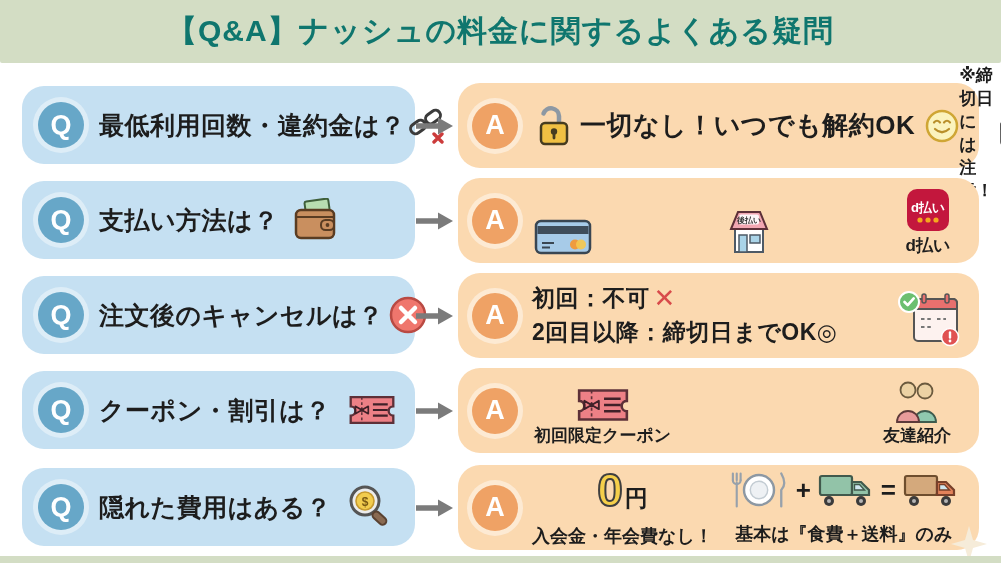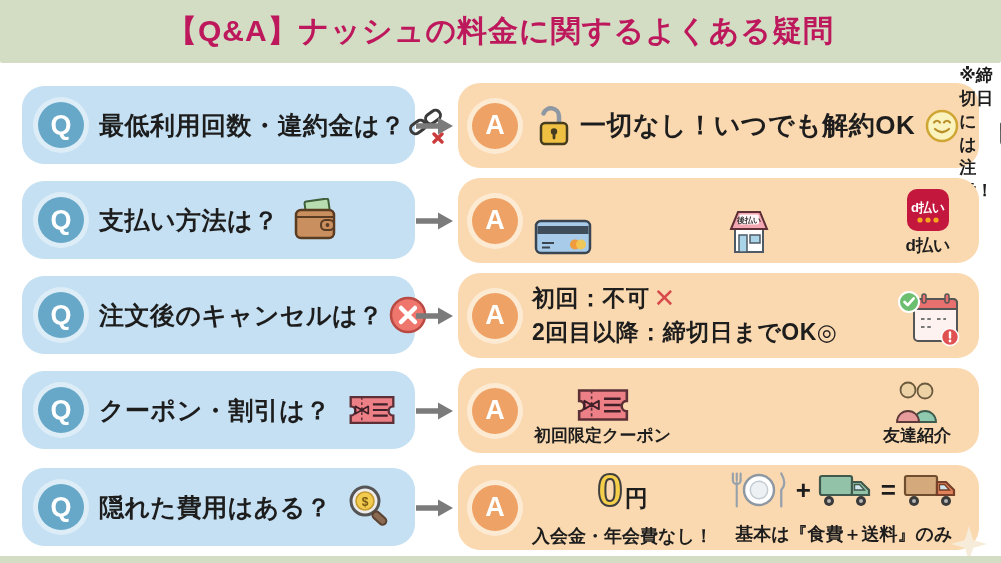--- a/index.html
+++ b/index.html
@@ -1,21 +1,21 @@
 <!DOCTYPE html>
 <html><head>
 <meta charset="utf-8">
 <style>
   * { margin:0; padding:0; box-sizing:border-box; }
   html,body { width:1001px; height:563px; }
   body { font-family:"Liberation Sans","DejaVu Sans",sans-serif; background:#ffffff; position:relative; overflow:hidden; color:#1d1d1d; }
 
   .header-band { position:absolute; top:0; left:0; width:1001px; height:63px;
     background:#d3ddc4; border-radius:0 0 2px 2px; display:flex; align-items:center; justify-content:center; }
-  .header-band .title { font-size:30px; font-weight:800; letter-spacing:1px; color:#be185d; }
+  .header-band .title { font-size:30px; font-weight:800; letter-spacing:1px; color:#0f766e; }
 
   .footer-band { position:absolute; bottom:0; left:0; width:1001px; height:7px; background:#d3ddc4; }
 
   .row { position:absolute; left:0; width:1001px; height:80px; }
   .r1 { top:86px; } .r2 { top:181px; } .r3 { top:276px; } .r4 { top:371px; } .r5 { top:468px; }
 
   .qbox { position:absolute; left:22px; top:0; width:393px; height:78px; background:#c5e0f2;
     border-radius:22px; display:flex; align-items:center; padding:0 12px 0 16px; }
   .qtext { font-size:25px; font-weight:800; letter-spacing:0.5px; white-space:nowrap; }
 

